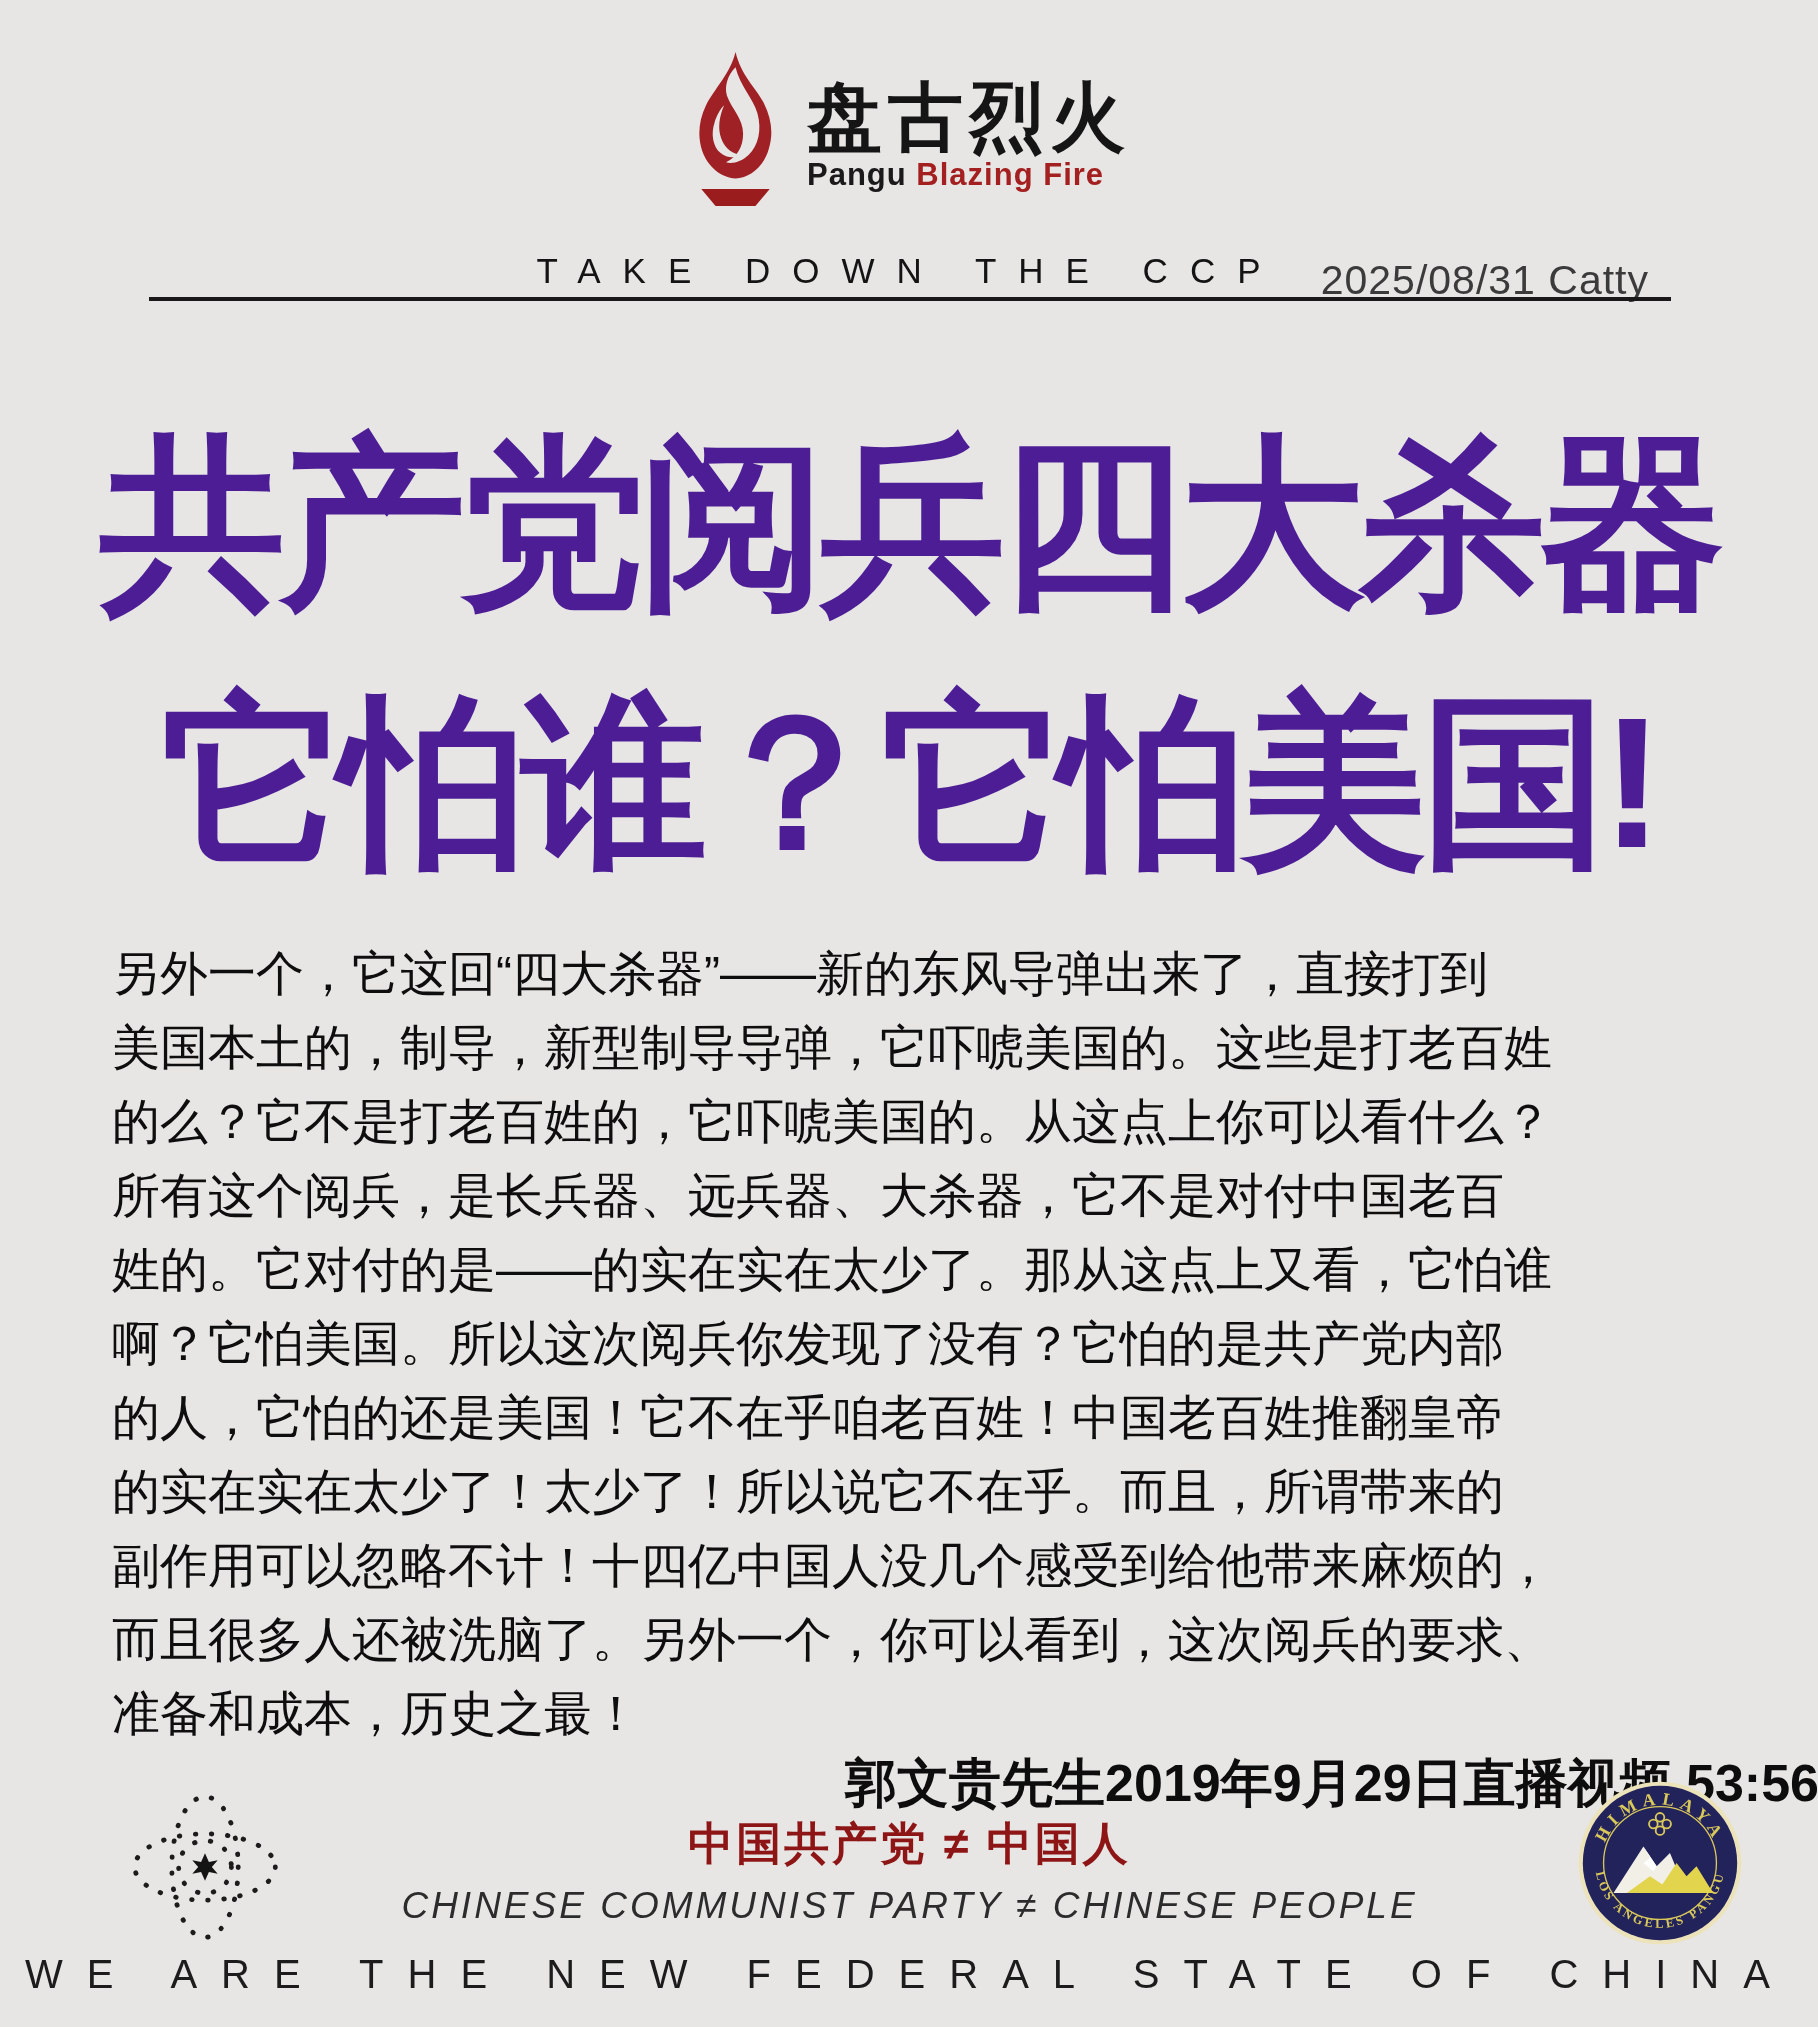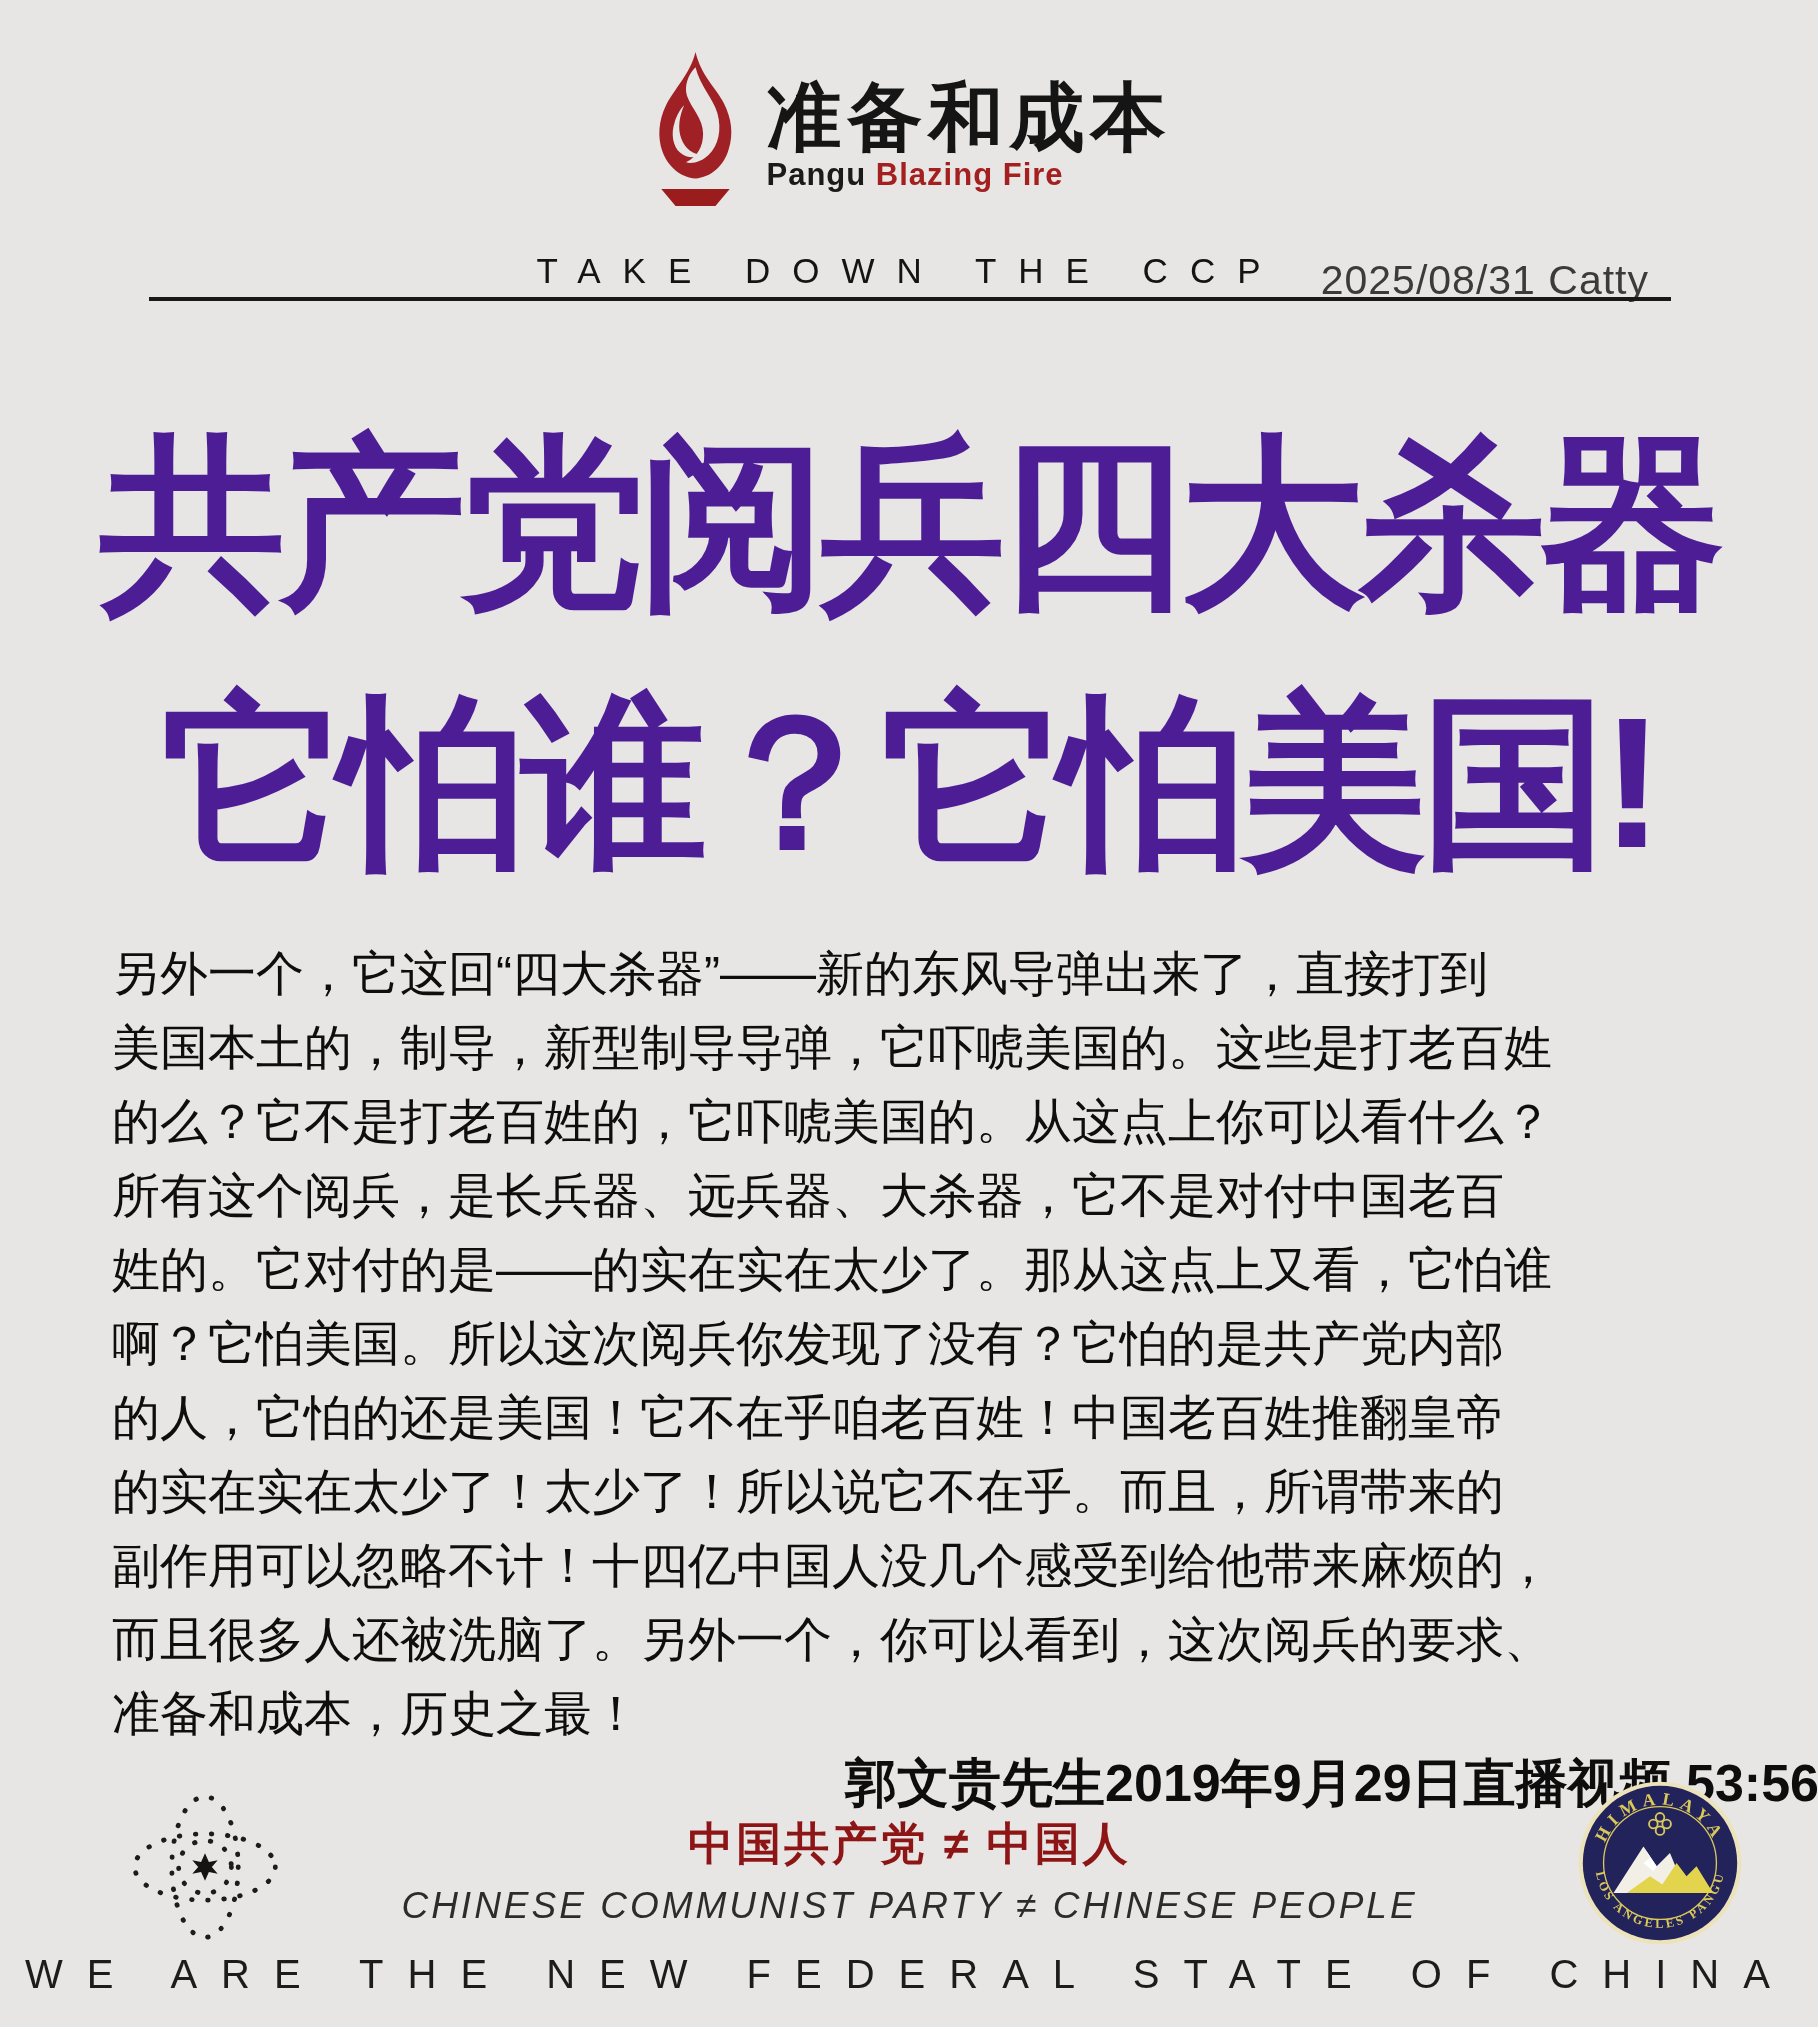--- a/index.html
+++ b/index.html
@@ -80,21 +80,21 @@
   <div class="masthead">
     <div class="flame-wrap">
       <svg viewBox="0 0 100 168" width="95" height="160">
         <path d="M50,2 C44,26 28,40 19,58 C11,74 10,92 15,106 C21,123 35,134 50,135 C66,134 80,122 85,104 C90,88 88,72 80,56 C71,39 56,27 50,2 Z" fill="#a02125"></path>
         <path d="M50,18 C55,38 68,50 73,66 C78,84 74,100 64,110 C57,117 47,120 40,118 C52,112 58,102 58,88 C58,72 46,62 41,48 C38,38 42,26 50,18 Z" fill="#e7e6e4"></path>
         <path d="M38,58 C33,70 31,82 35,93 C39,104 48,110 56,110 C50,114 41,114 34,108 C26,101 24,88 28,76 C30,69 34,62 38,58 Z" fill="#e7e6e4"></path>
         <polygon points="14,146 86,146 71,164 29,164" fill="#9a1c1c"></polygon>
       </svg>
     </div>
     <div class="logo-text">
-      <div class="logo-cjk">准备和成本</div>
+      <div class="logo-cjk">盘古烈火</div>
       <div class="logo-sub">
         <span class="black">Pangu</span>
         <span class="red">Blazing Fire</span>
       </div>
     </div>
   </div>
 
   <div class="tagline">TAKE DOWN THE CCP</div>
   <div class="dateline">2025/08/31 Catty</div>
   <div class="rule"></div>

